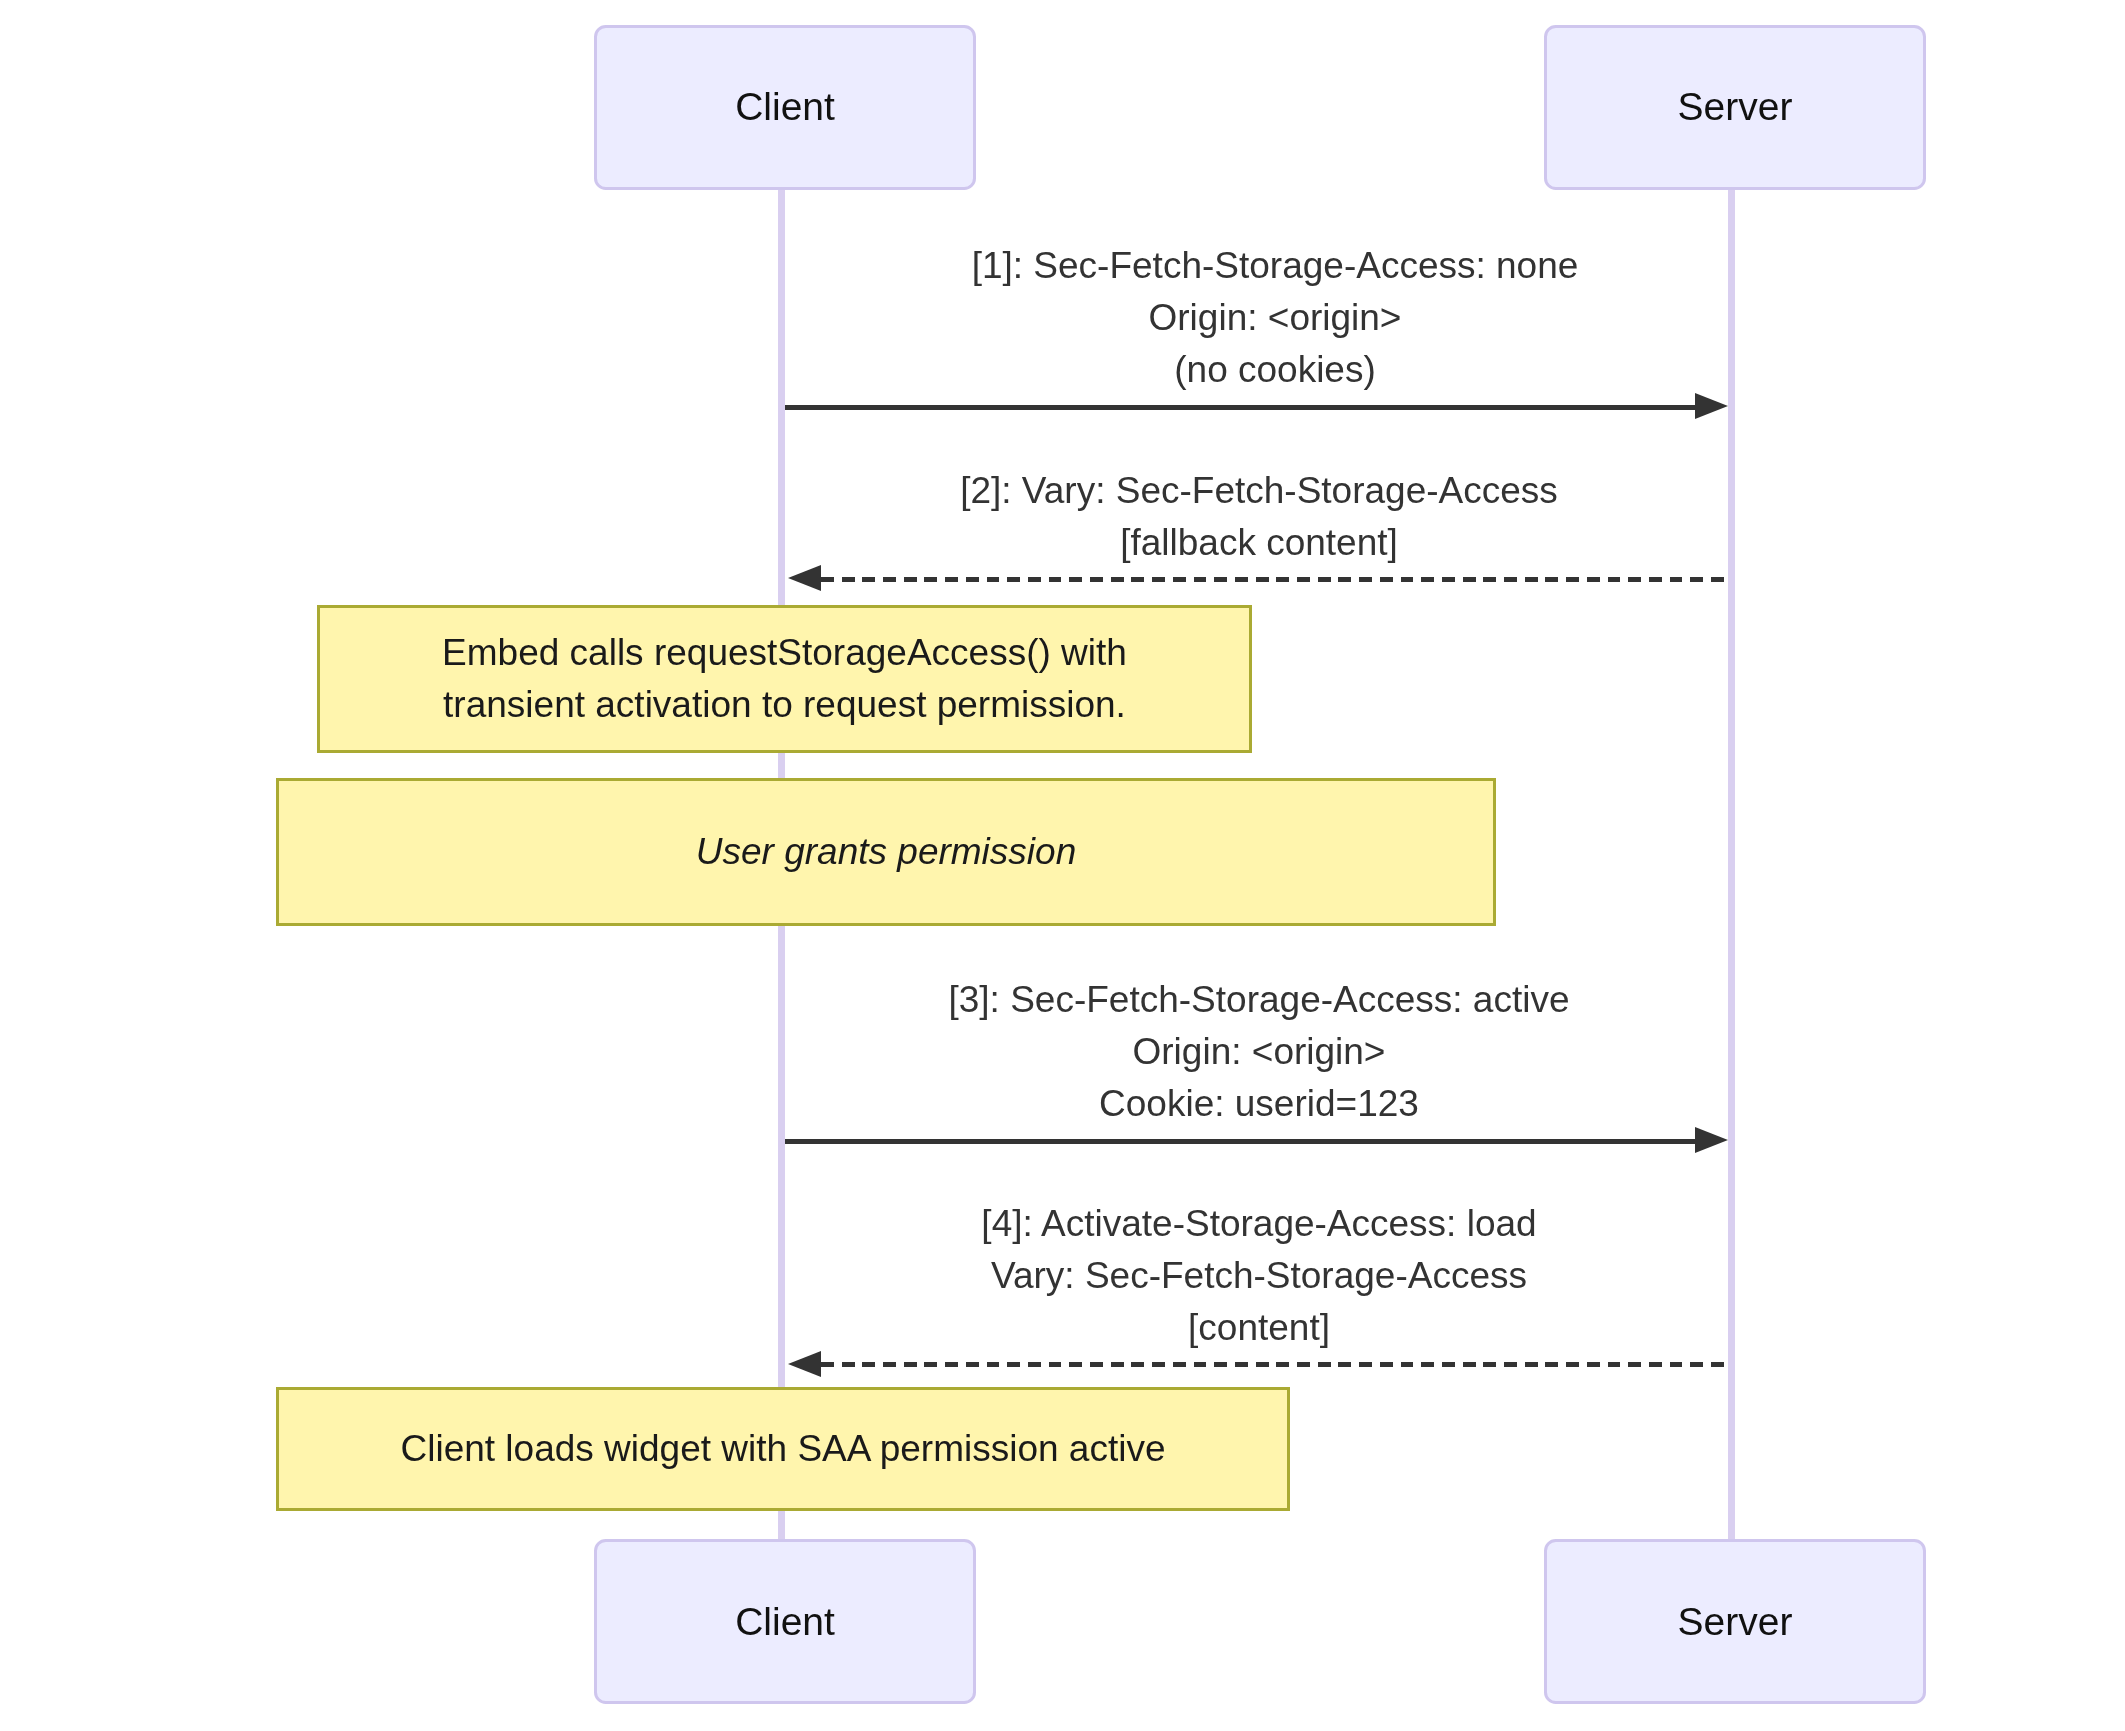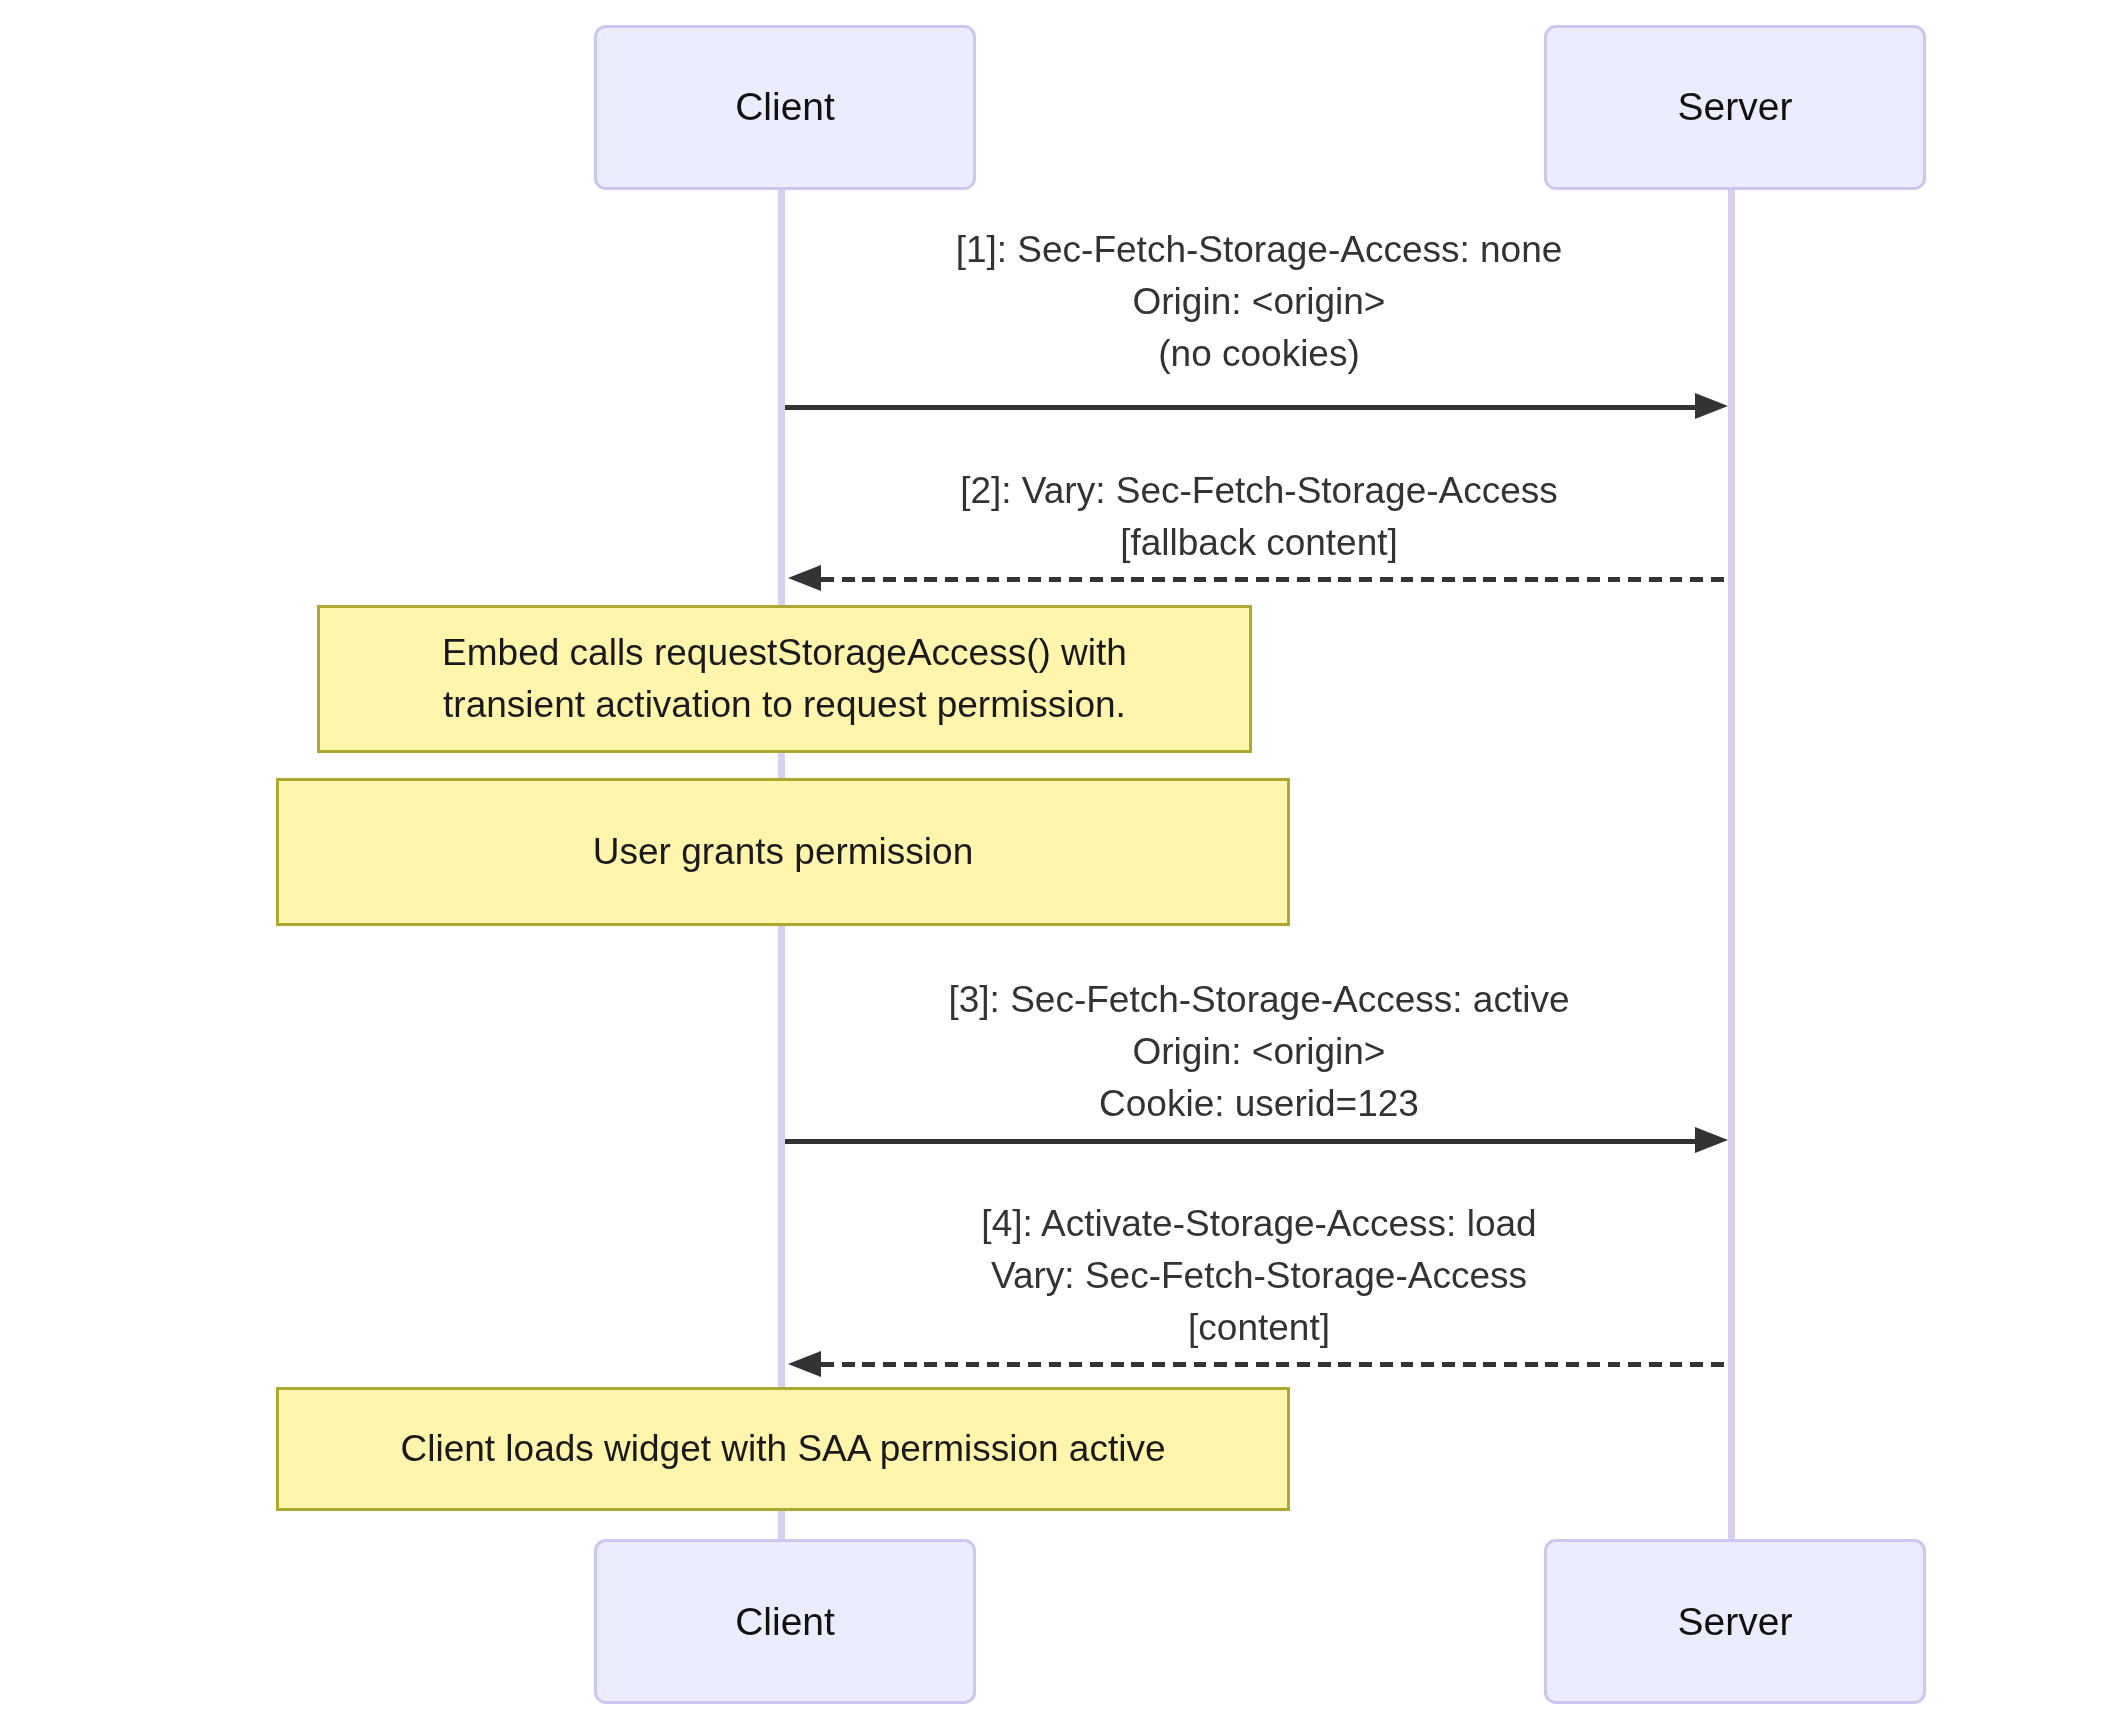--- a/index.html
+++ b/index.html
@@ -82,41 +82,41 @@
   <div class="lifeline" style="left:742px;top:189px;height:1350px;"></div>
   <div class="lifeline" style="left:1692px;top:189px;height:1350px;"></div>
 
   <div class="actor" style="left:558px;top:24.6px;">
     <span>Client</span>
   </div>
   <div class="actor" style="left:1508px;top:24.6px;">
     <span>Server</span>
   </div>
 
-  <div class="msg" style="top:224px;">
+  <div class="msg" style="top:240px;padding-left:16px;">
     <div>[1]: Sec-Fetch-Storage-Access: none</div>
     <div>Origin: &lt;origin&gt;</div>
     <div>(no cookies)</div>
   </div>
   <div class="shaft-solid" style="left:749px;top:405px;width:910px;"></div>
   <div class="head-right" style="left:1659px;top:393px;"></div>
 
   <div class="msg" style="top:465px;">
     <div>[2]: Vary: Sec-Fetch-Storage-Access</div>
     <div>[fallback content]</div>
   </div>
   <div class="head-left" style="left:752px;top:565px;"></div>
   <div class="shaft-dashed" style="left:785px;top:577px;width:911px;"></div>
 
   <div class="note" style="left:281px;top:605px;width:935px;height:148px;">
     <div>Embed calls requestStorageAccess() with</div>
     <div>transient activation to request permission.</div>
   </div>
 
-  <div class="note" style="left:240px;top:778px;width:1014px;height:148px;">
+  <div class="note" style="left:240px;top:778px;width:1220px;height:148px;font-style:italic;">
     <div>User grants permission</div>
   </div>
 
   <div class="msg" style="top:974px;">
     <div>[3]: Sec-Fetch-Storage-Access: active</div>
     <div>Origin: &lt;origin&gt;</div>
     <div>Cookie: userid=123</div>
   </div>
   <div class="shaft-solid" style="left:749px;top:1139px;width:910px;"></div>
   <div class="head-right" style="left:1659px;top:1127px;"></div>

